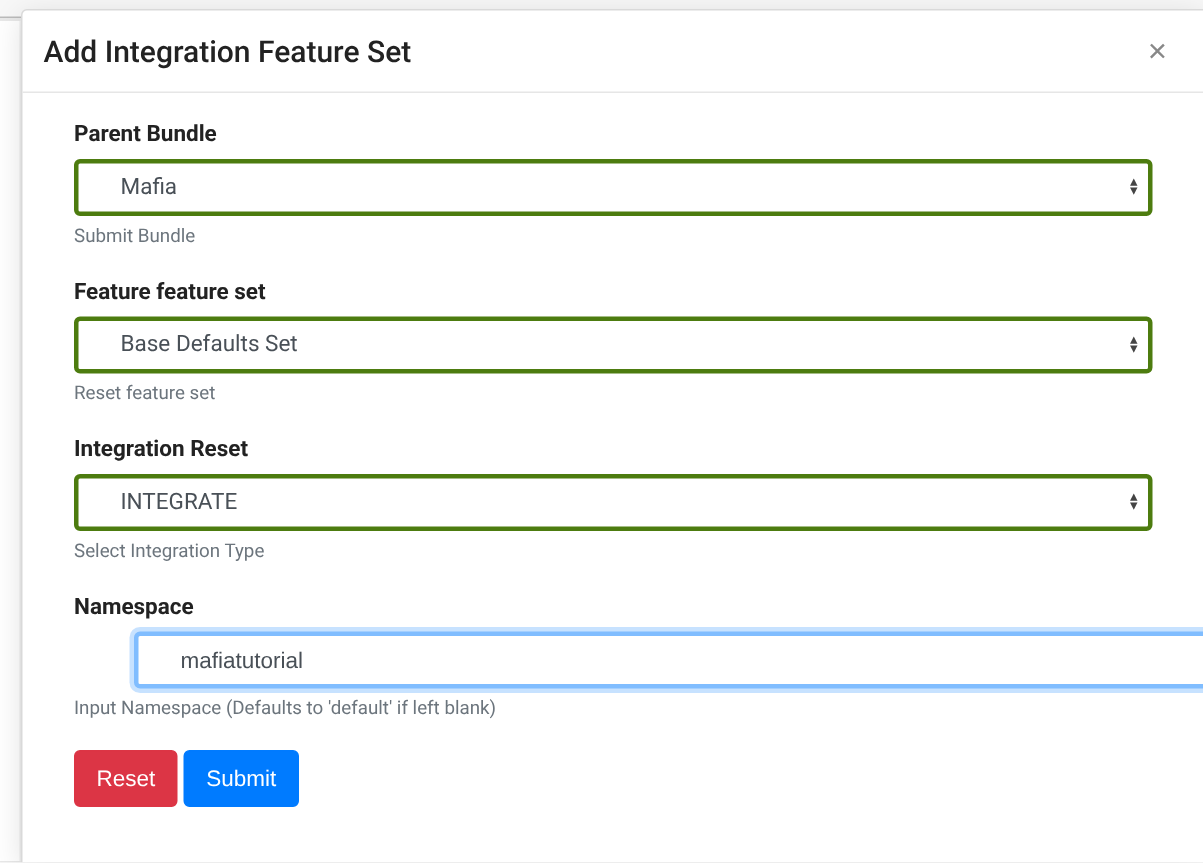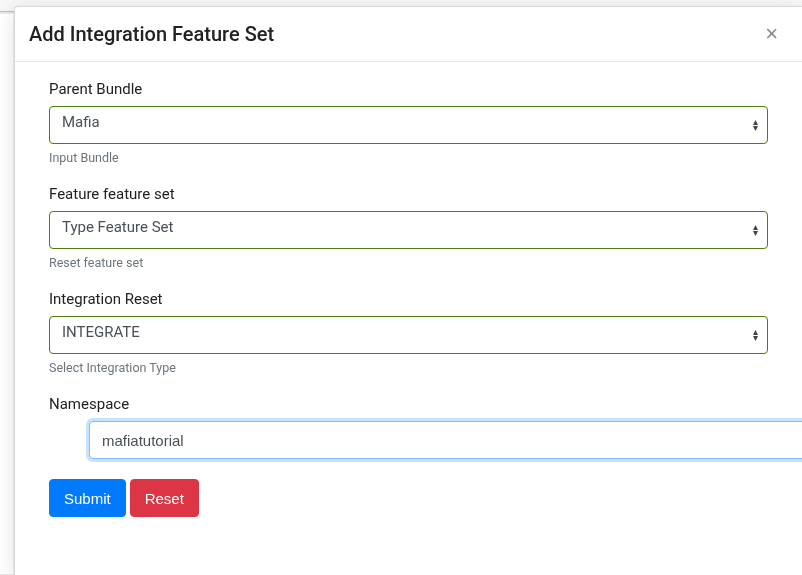--- a/index.html
+++ b/index.html
@@ -61,29 +61,30 @@
     overflow-y: auto;
   }
   .form-group {
     margin-bottom: 20px;
   }
   .form-label {
     display: block;
     font-size: 15px;
     color: #222;
     margin-bottom: 8px;
+    font-weight: bold;
   }
   .form-select, .form-input {
     width: 100%;
     height: 38px;
-    padding: 6px 12px;
+    padding: 6px 28px;
     font-size: 15px;
     color: #495057;
     background: #fff;
-    border: 1px solid #4d7c0f;
+    border: 3px solid #4d7c0f;
     border-radius: 4px;
     appearance: none;
   }
   .select-wrap {
     position: relative;
   }
   .select-caret {
     position: absolute;
     right: 10px; top: 50%;
     transform: translateY(-50%);
@@ -159,28 +160,28 @@
         <label class="form-label">Parent Bundle</label>
         <div class="select-wrap">
           <div class="form-select">
             <span>Mafia</span>
           </div>
           <span class="select-caret">
             <span>▴</span><br>
             <span>▾</span>
           </span>
         </div>
-        <div class="help-text">Input Bundle</div>
+        <div class="help-text">Submit Bundle</div>
       </div>
 
       <div class="form-group">
         <label class="form-label">Feature feature set</label>
         <div class="select-wrap">
           <div class="form-select">
-            <span>Type Feature Set</span>
+            <span>Base Defaults Set</span>
           </div>
           <span class="select-caret">
             <span>▴</span><br>
             <span>▾</span>
           </span>
         </div>
         <div class="help-text">Reset feature set</div>
       </div>
 
       <div class="form-group">
@@ -193,22 +194,23 @@
             <span>▴</span><br>
             <span>▾</span>
           </span>
         </div>
         <div class="help-text">Select Integration Type</div>
       </div>
 
       <div class="form-group">
         <label class="form-label">Namespace</label>
         <input type="text" class="form-input focused" value="mafiatutorial" style="">
+        <div class="help-text">Input Namespace (Defaults to 'default' if left blank)</div>
       </div>
 
       <div class="btn-row">
+        <button class="btn btn-danger">Reset</button>
         <button class="btn btn-primary">Submit</button>
-        <button class="btn btn-danger">Reset</button>
       </div>
 
     </div>
   </div>
 </div>
 
 </body></html>

